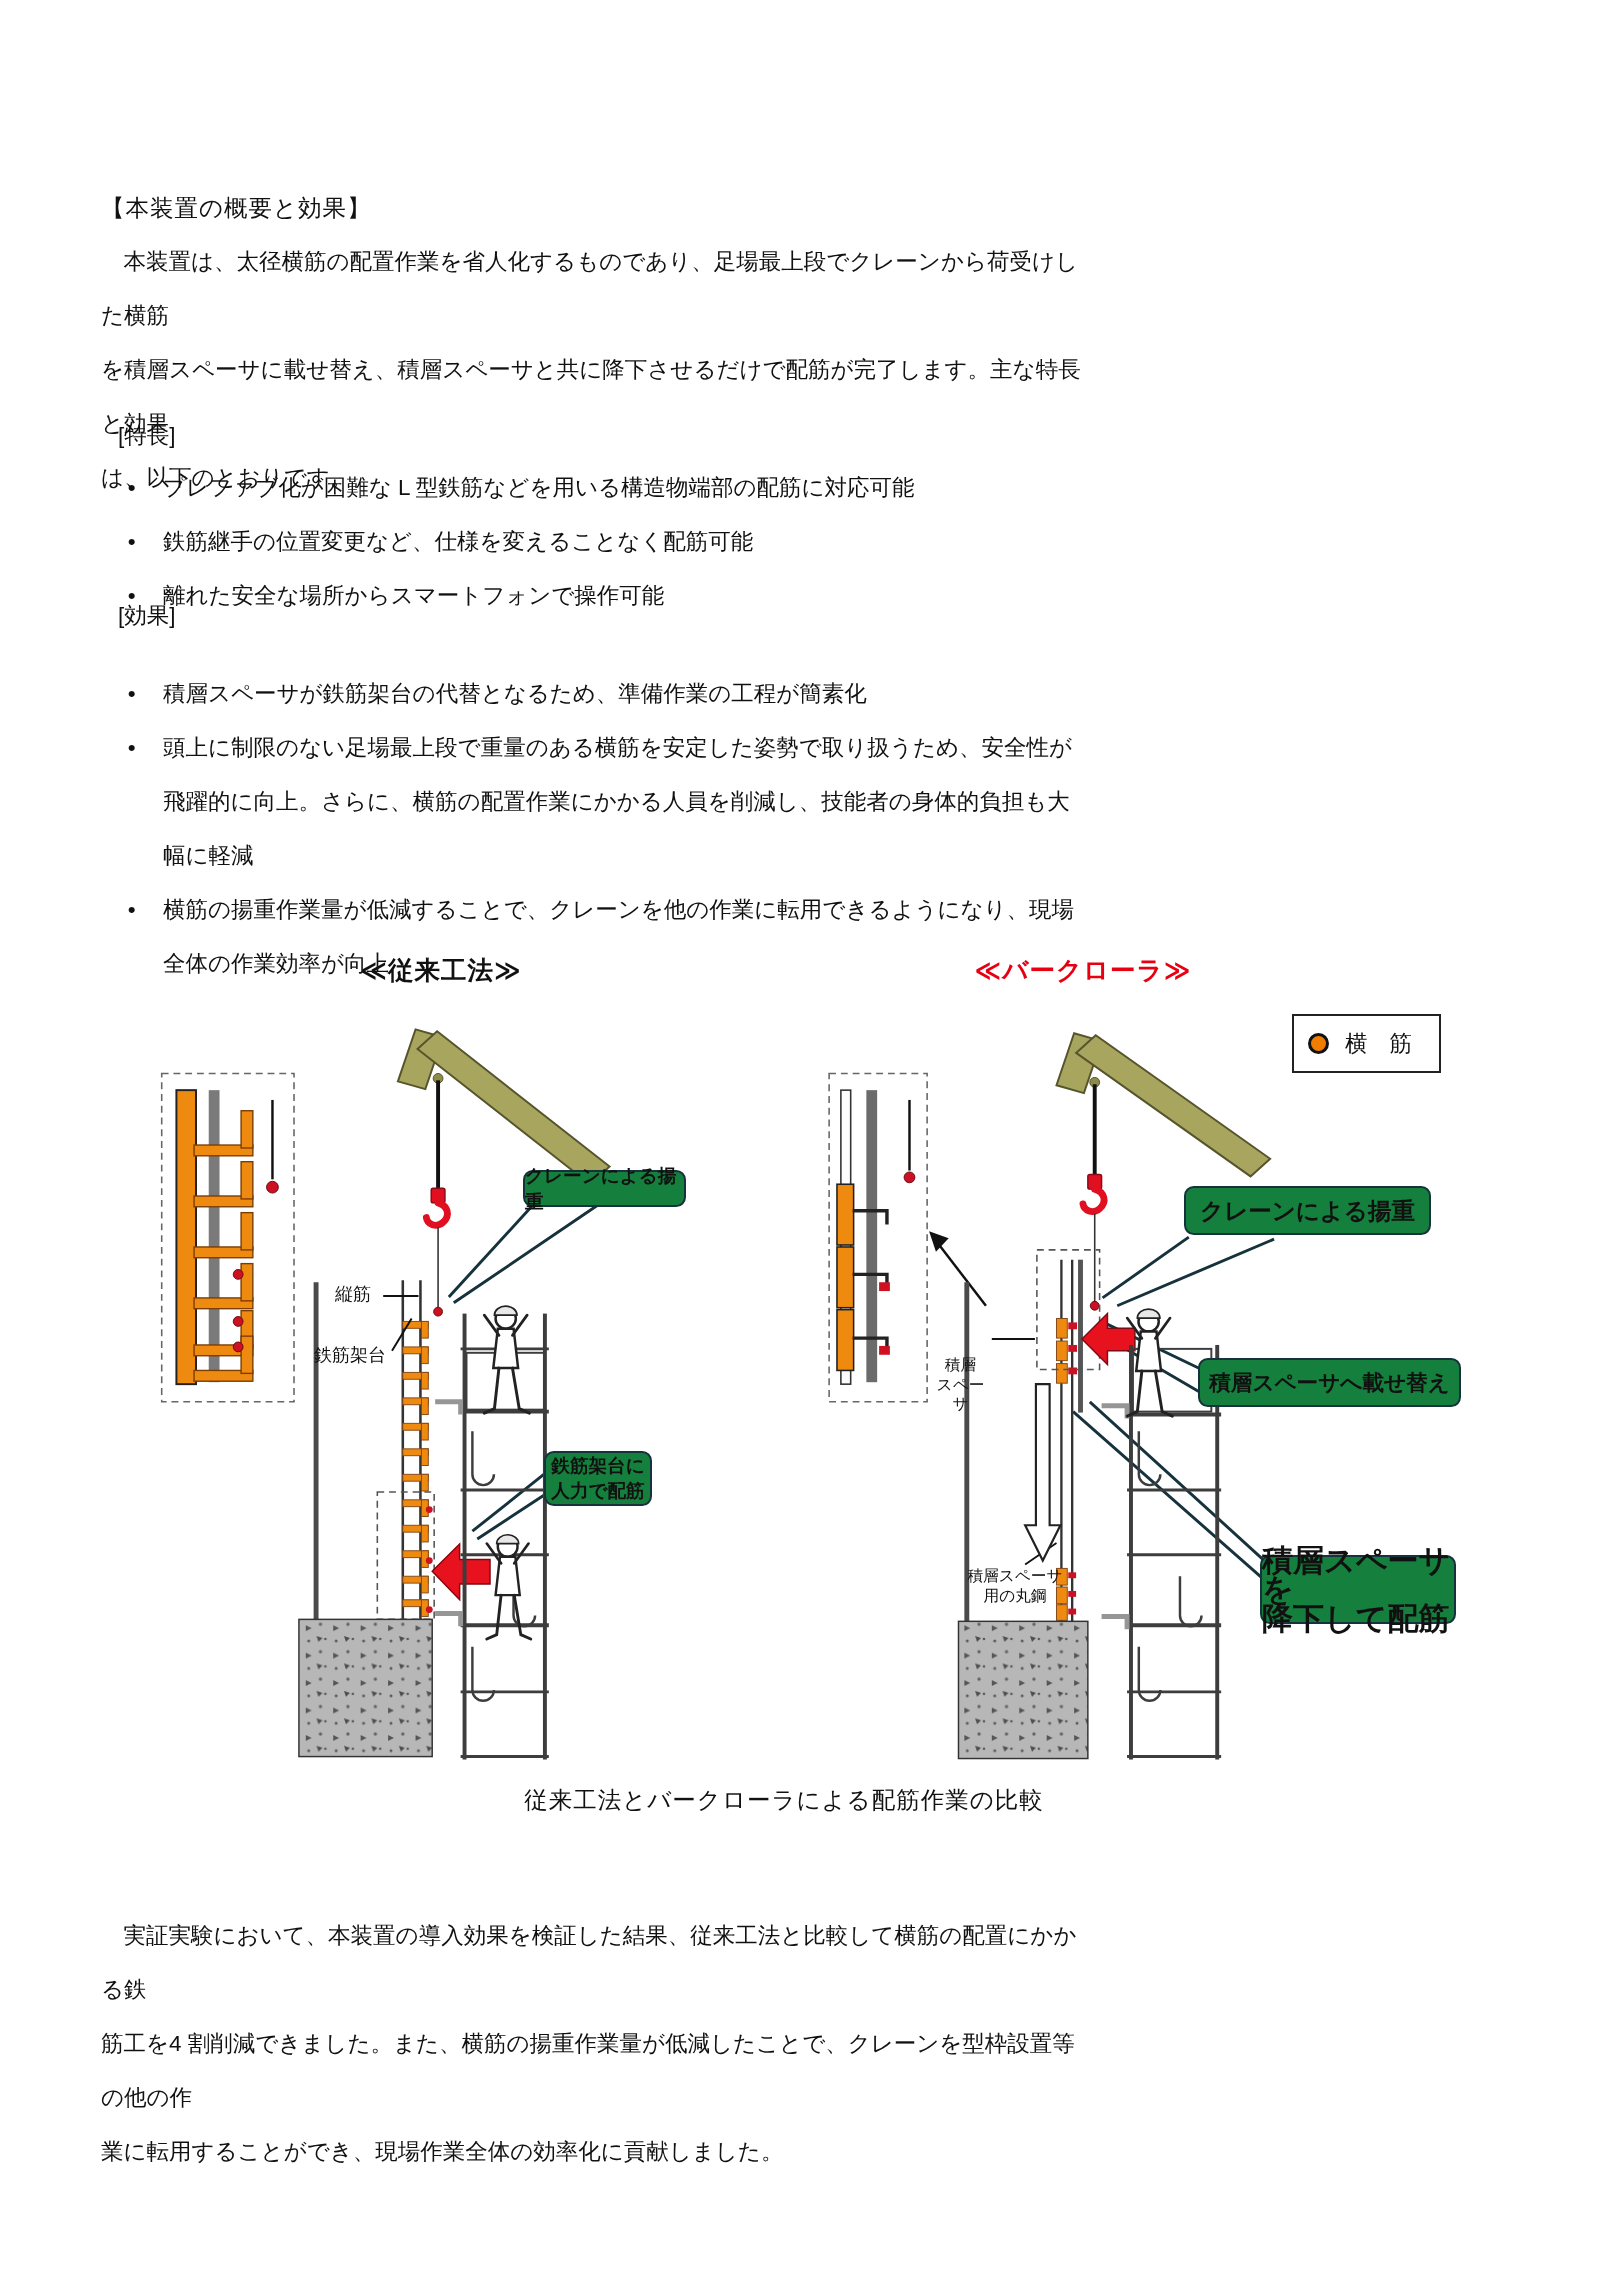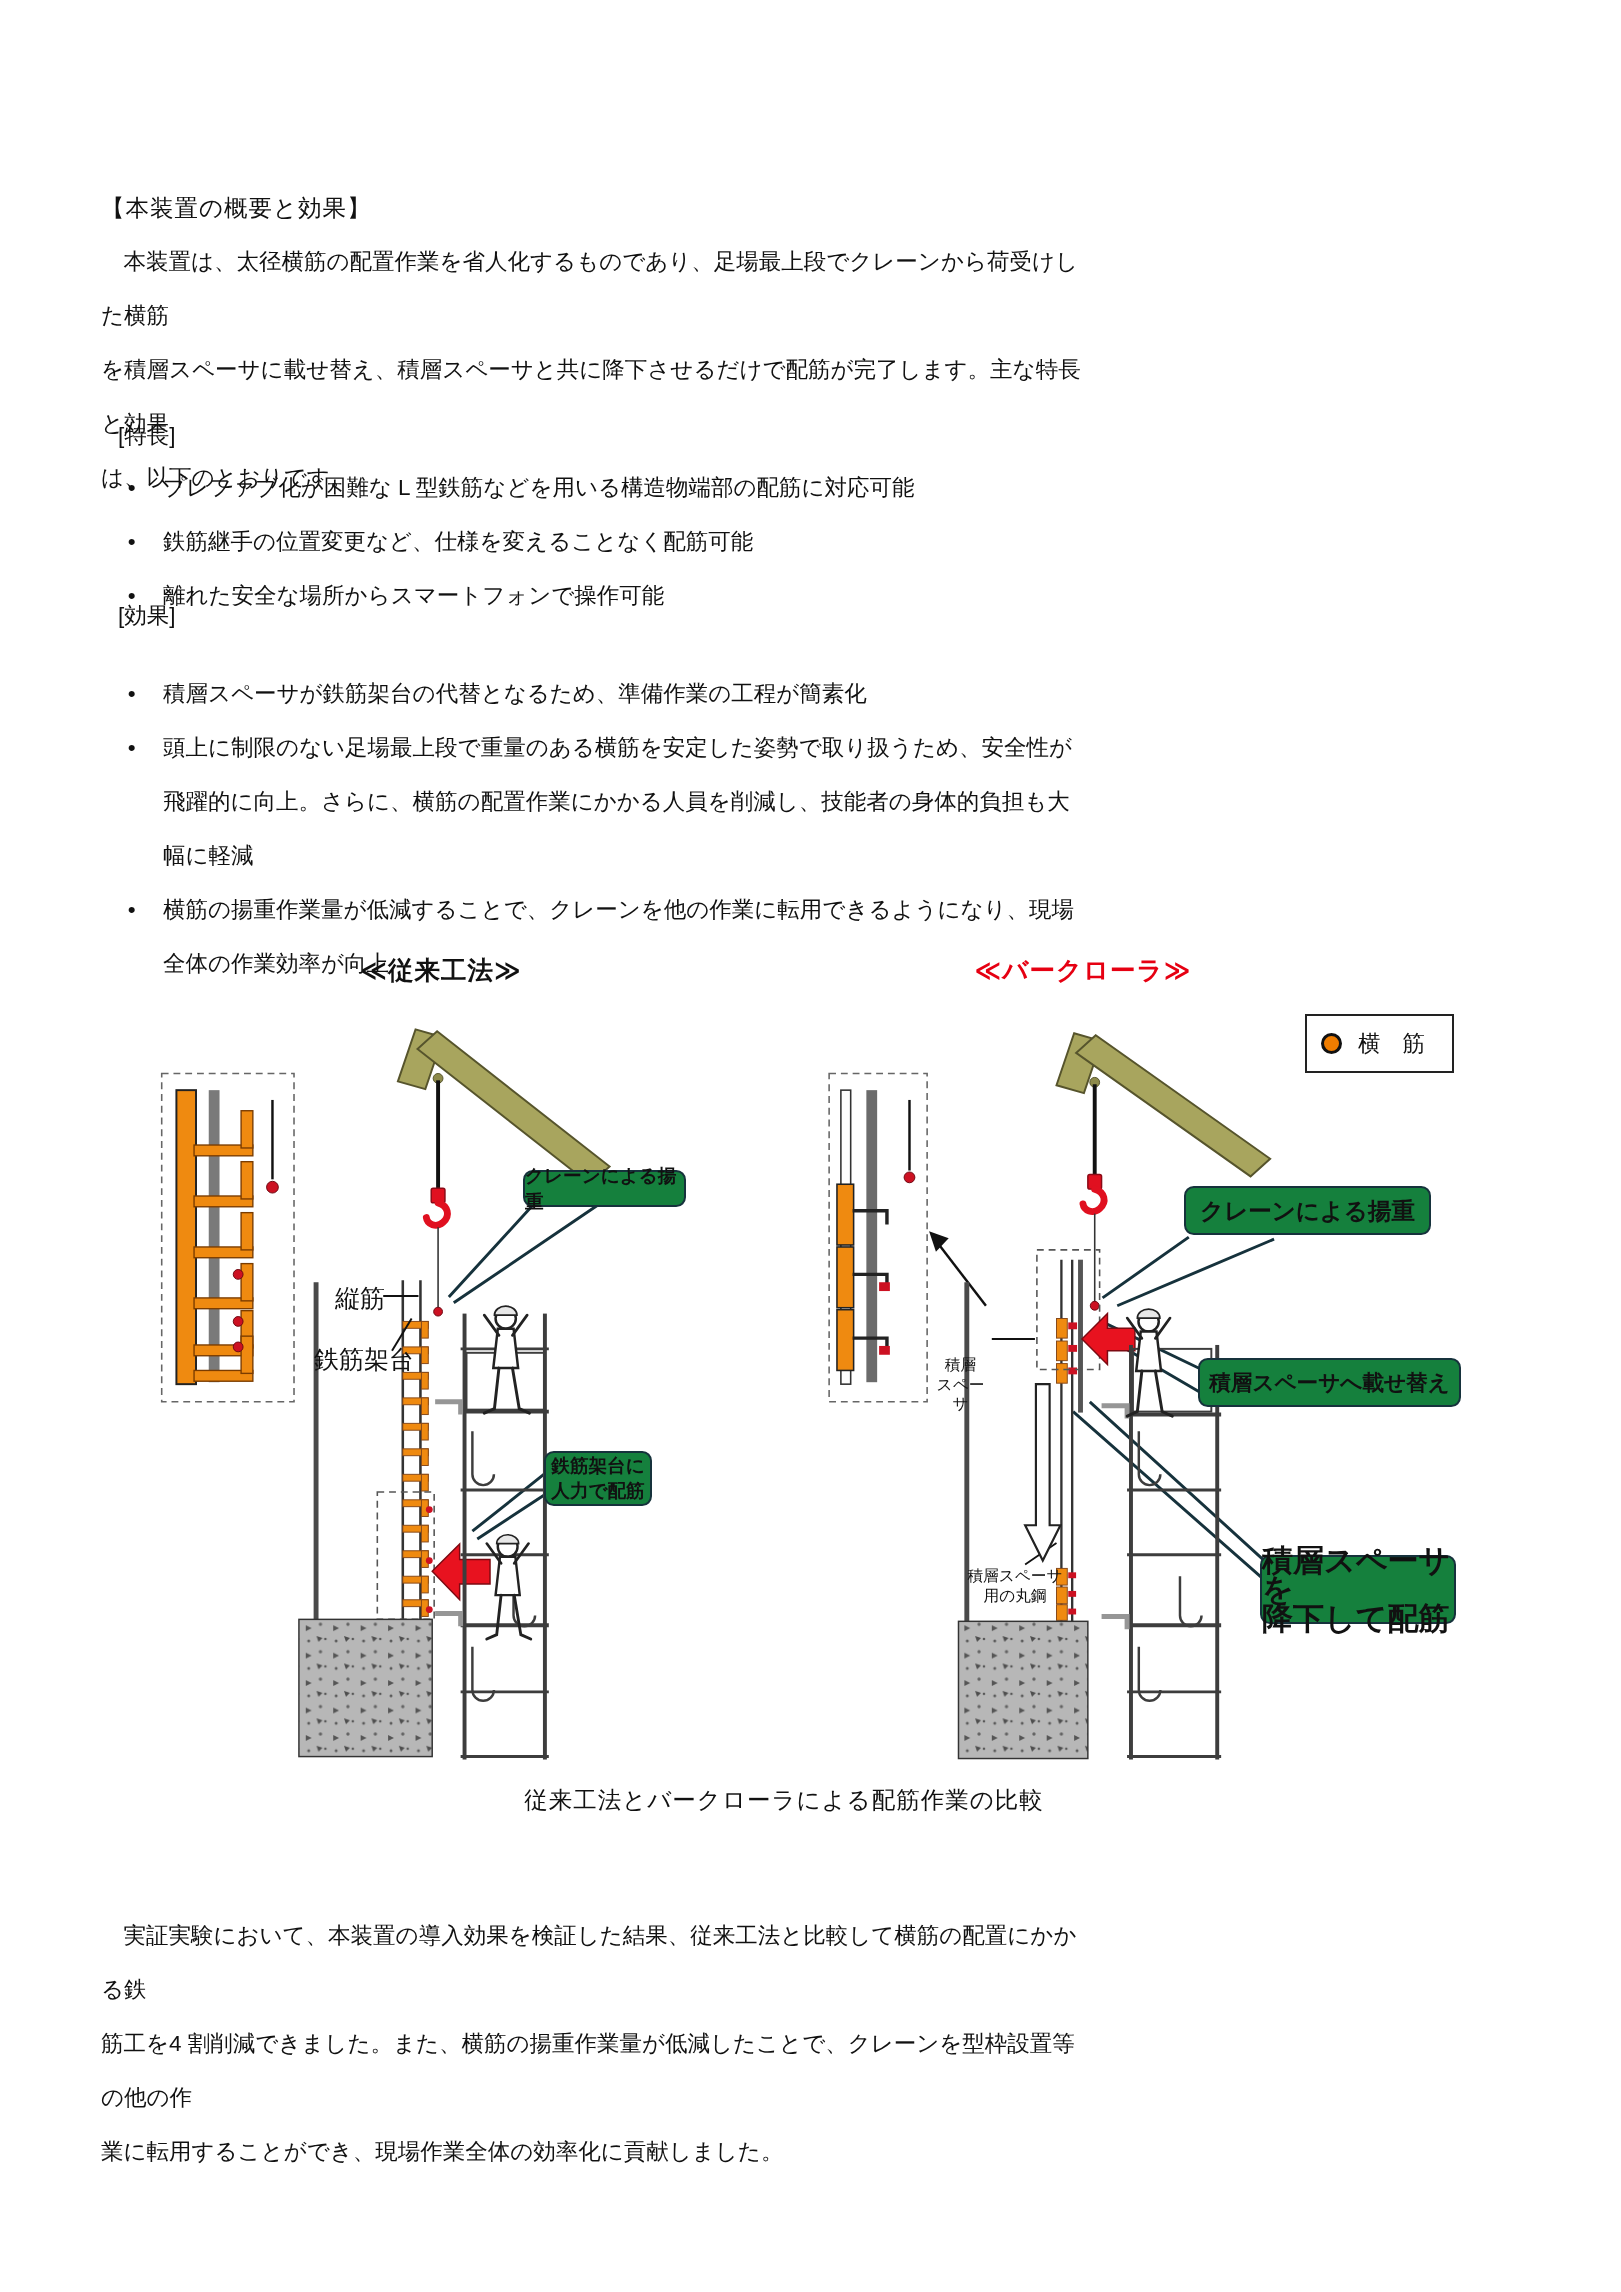--- a/index.html
+++ b/index.html
@@ -18,25 +18,25 @@
   ul.blist li{position:relative;padding-left:45px;margin:0;}
   ul.blist li::before{content:"\2022";position:absolute;left:9.8px;top:0;}
   
   .fig-title{font-size:25.5px;font-weight:bold;text-align:center;letter-spacing:1px;}
   .fig-title.red{color:#e60012;}
   .callout{
     background:#15803d;border:2.9px solid #16323c;border-radius:9.8px;
     display:flex;align-items:center;justify-content:center;text-align:left;
     font-weight:bold;white-space:pre-line;z-index:3;box-sizing:border-box;
   }
-  .lbl{font-size:25px;white-space:pre-line;z-index:3;}
+  .lbl{font-size:18px;white-space:pre-line;z-index:3;}
   .lbl.small{font-size:15.7px;line-height:19.6px;text-align:center;}
   .legend{
     border:2px solid #222;background:#fff;display:flex;align-items:center;
-    padding:0 13.7px;box-sizing:border-box;z-index:3;margin-left:13px;
+    padding:0 13.7px;box-sizing:border-box;z-index:3;
   }
   .legend .dot{
     width:15.7px;height:15.7px;border-radius:50%;background:#f07d00;border:3.9px solid #111;
     margin-right:15.7px;flex:0 0 auto;
   }
   .legend .txt{font-size:22.5px;letter-spacing:7.8px;}
   .fig-caption{font-size:23.5px;text-align:center;letter-spacing:1px;}
   svg.art{position:absolute;top:0;left:0;z-index:1;}
   .overlay{z-index:3;}
 </style>

